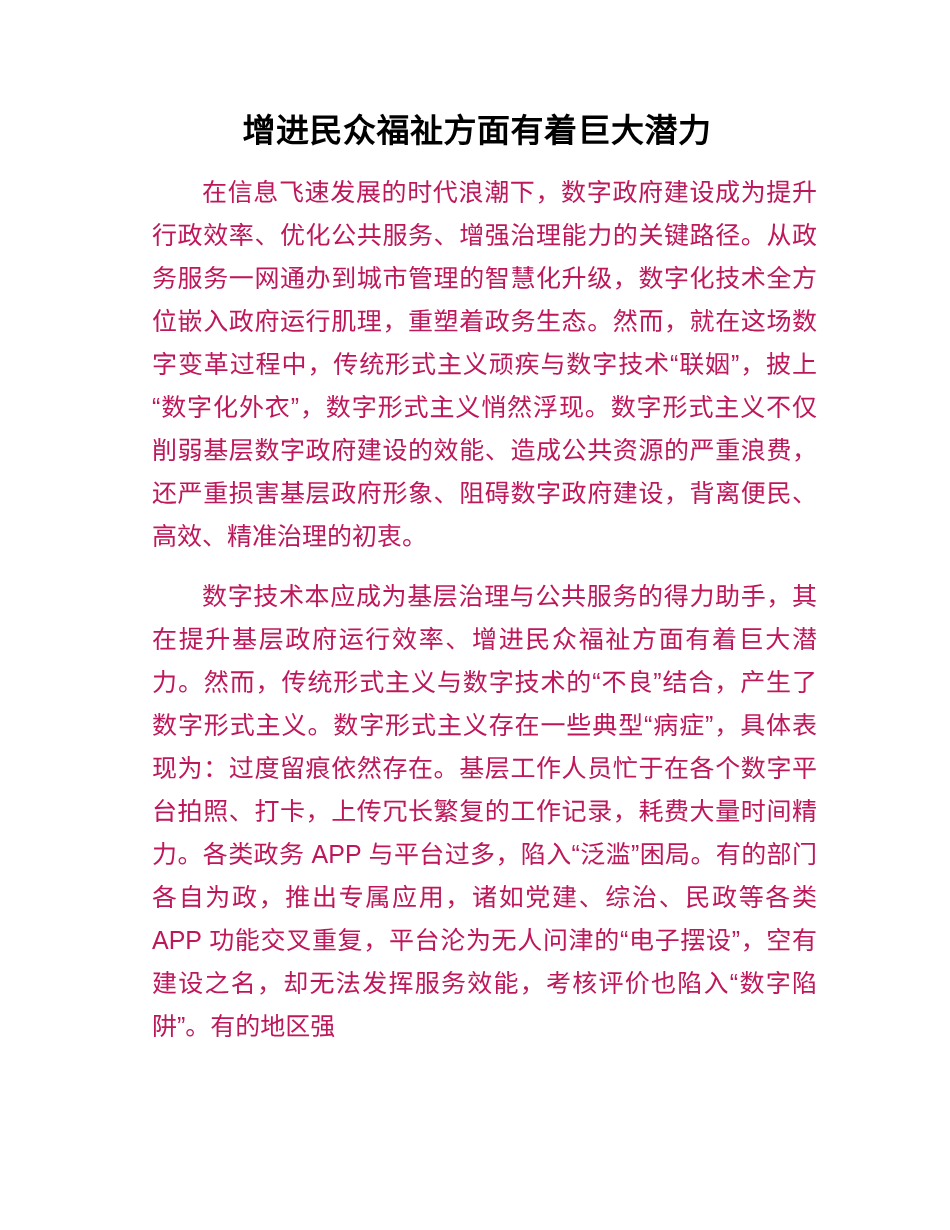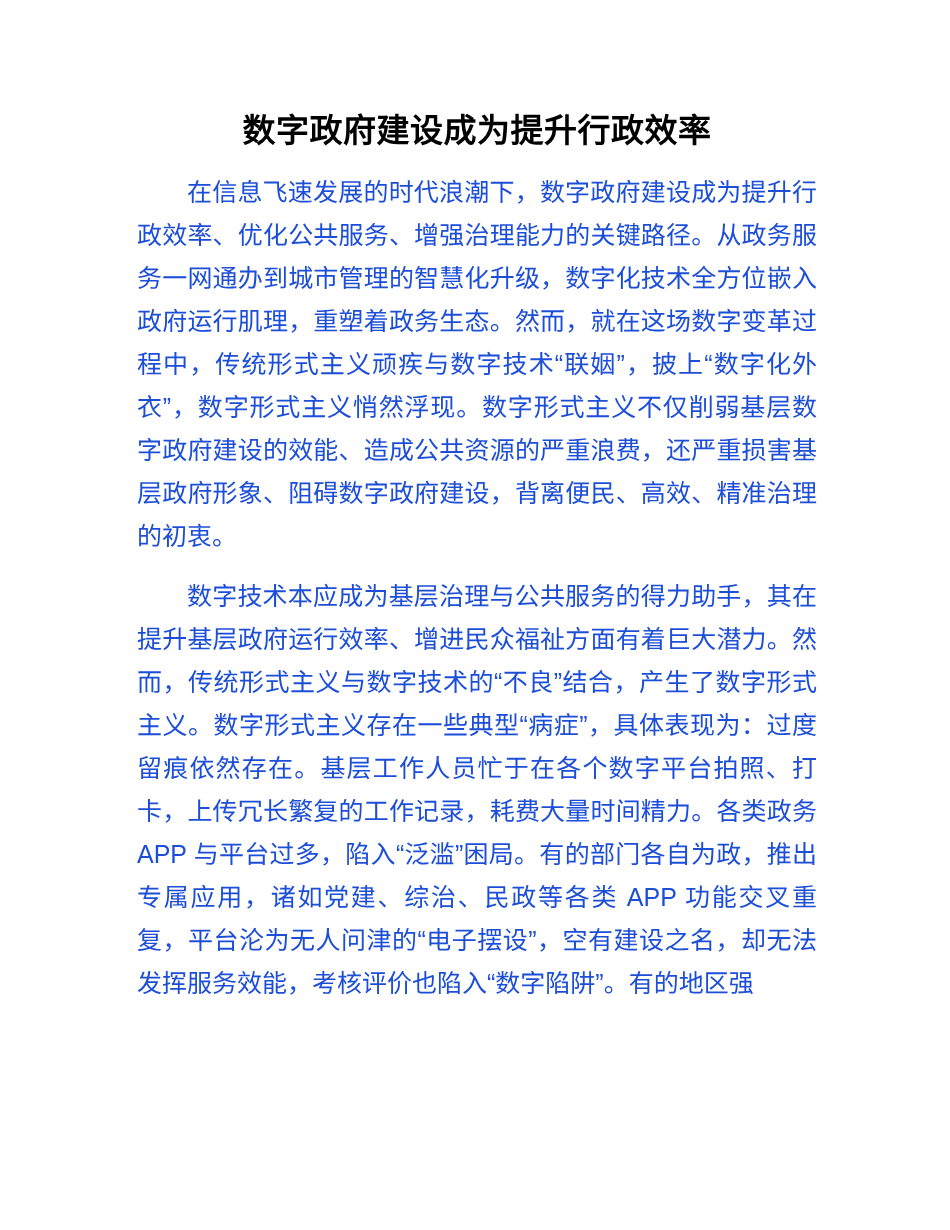--- a/index.html
+++ b/index.html
@@ -24,32 +24,32 @@
   .doc-title {
     margin: 0 0 16px 0;
     font-size: 33px;
     line-height: 48px;
     font-weight: bold;
     text-align: center;
     color: #000000;
     letter-spacing: 0.5px;
   }
   .doc-paragraph {
-    margin: 0 0 17px 0;
+    margin: 0 0 17px 15px;
     font-size: 25px;
     line-height: 43px;
-    color: #1d4ed8;
+    color: #be185d;
     text-align: justify;
     text-indent: 2em;
     word-break: normal;
     overflow-wrap: break-word;
   }
 </style>
 </head>
 <body>
 
 <div class="page">
-  <h1 class="doc-title"><span>数字政府建设成为提升行政效率</span></h1>
+  <h1 class="doc-title"><span>增进民众福祉方面有着巨大潜力</span></h1>
 
   <p class="doc-paragraph">在信息飞速发展的时代浪潮下，数字政府建设成为提升行政效率、优化公共服务、增强治理能力的关键路径。从政务服务一网通办到城市管理的智慧化升级，数字化技术全方位嵌入政府运行肌理，重塑着政务生态。然而，就在这场数字变革过程中，传统形式主义顽疾与数字技术“联姻”，披上“数字化外衣”，数字形式主义悄然浮现。数字形式主义不仅削弱基层数字政府建设的效能、造成公共资源的严重浪费，还严重损害基层政府形象、阻碍数字政府建设，背离便民、高效、精准治理的初衷。</p>
 
   <p class="doc-paragraph">数字技术本应成为基层治理与公共服务的得力助手，其在提升基层政府运行效率、增进民众福祉方面有着巨大潜力。然而，传统形式主义与数字技术的“不良”结合，产生了数字形式主义。数字形式主义存在一些典型“病症”，具体表现为：过度留痕依然存在。基层工作人员忙于在各个数字平台拍照、打卡，上传冗长繁复的工作记录，耗费大量时间精力。各类政务 APP 与平台过多，陷入“泛滥”困局。有的部门各自为政，推出专属应用，诸如党建、综治、民政等各类 APP 功能交叉重复，平台沦为无人问津的“电子摆设”，空有建设之名，却无法发挥服务效能，考核评价也陷入“数字陷阱”。有的地区强</p>
 </div>
 
 </body></html>

